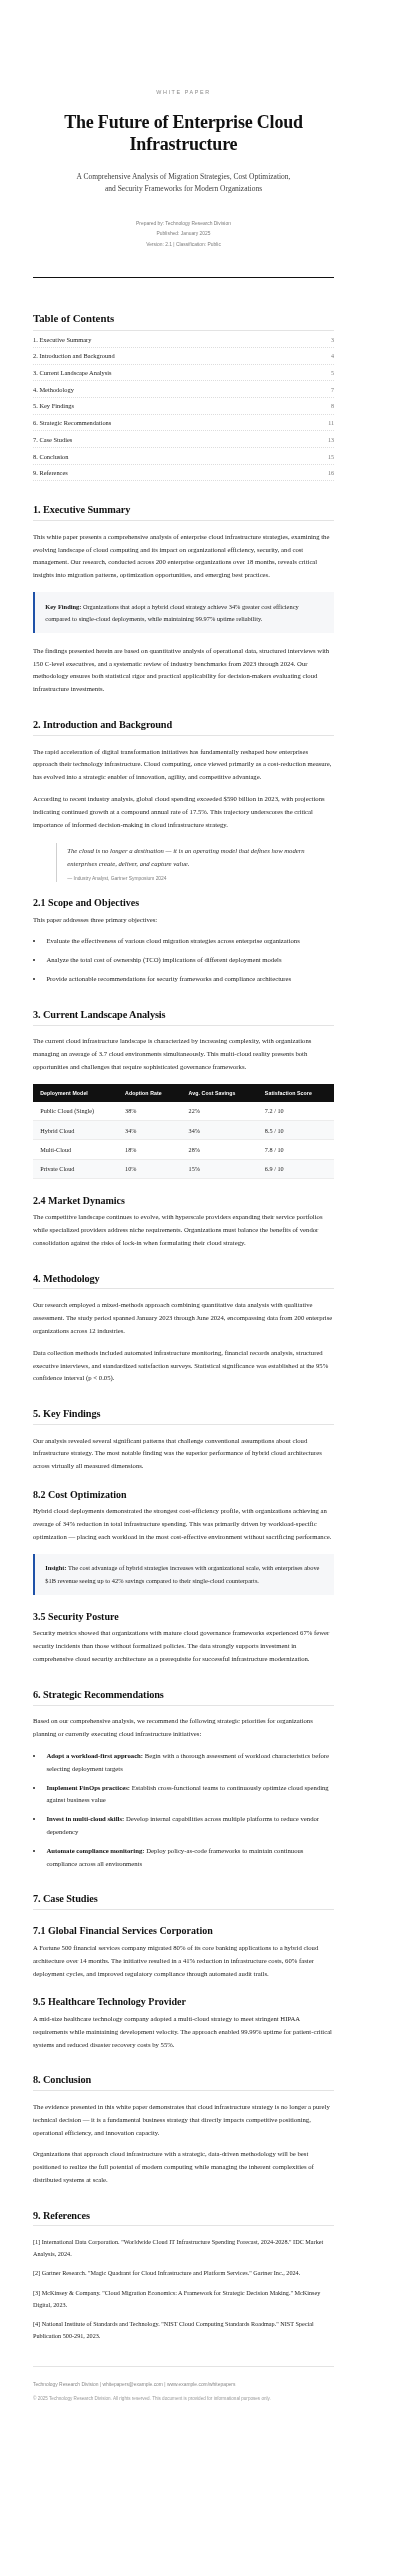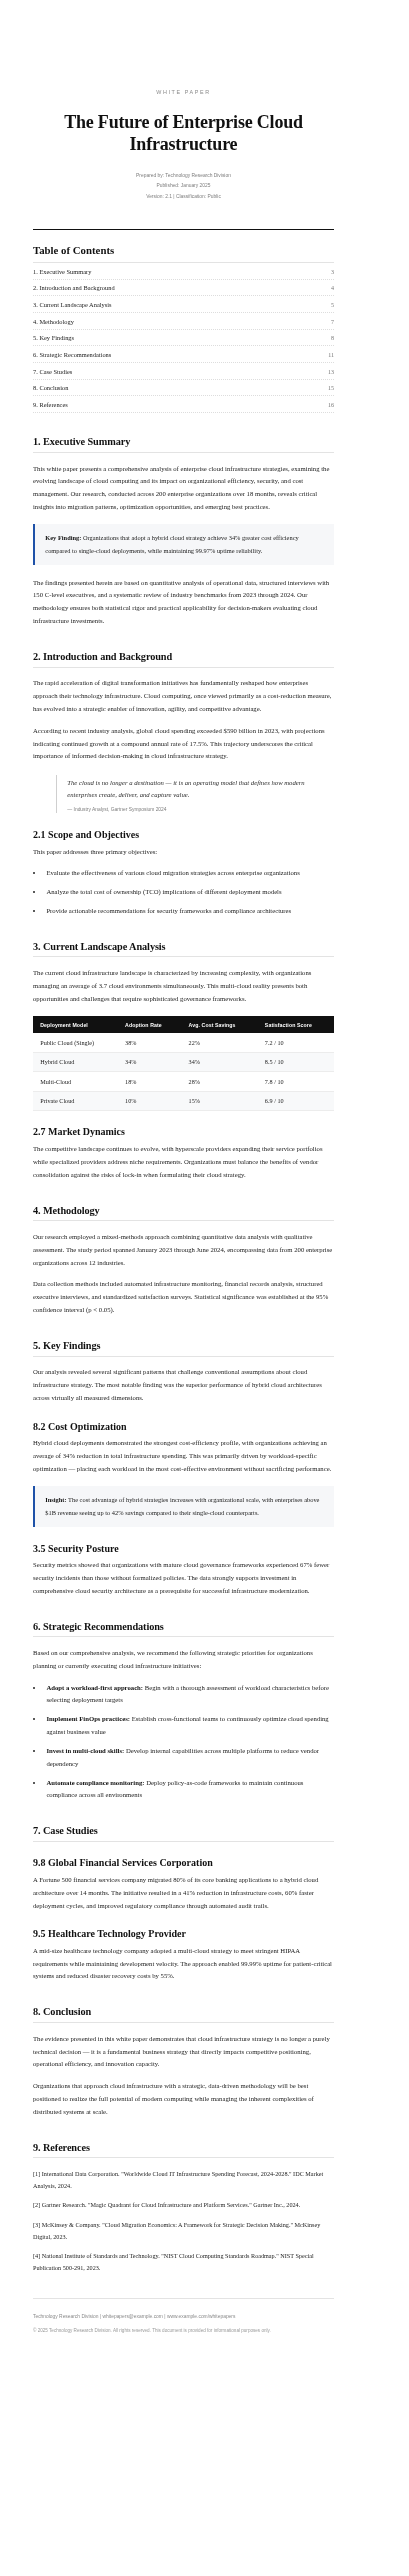--- a/index.html
+++ b/index.html
@@ -47,21 +47,21 @@
     line-height: 2.15;
   }
   .meta-block div { }
 
   
   .rule-strong { border: 0; border-top: 1px solid #111111; margin: 27px 0 0 0; }
   .rule-light  { border: 0; border-top: 0.5px solid #e3e3e3; margin: 0; }
   .footer-rule { border: 0; border-top: 0.5px solid #e3e3e3; margin: 24px 0 13.4px 0; }
 
   
-  .toc { margin-top: 14px; }
+  .toc { margin-top: 34px; }
   .toc h2 {
     font-family: "Liberation Serif", serif;
     font-size: 10.8px;
     font-weight: 700;
     margin: 0 0 5.7px 0;
     color: #111111;
   }
   .toc-list { margin-top: 0; }
   .toc-row {
     display: flex;
@@ -198,20 +198,21 @@
   }
 </style>
 </head>
 <body>
 
 <div class="page">
 
   <div class="cover">
     <div class="eyebrow">WHITE PAPER</div>
     <h1 class="doc-title">The Future of Enterprise Cloud Infrastructure</h1>
+    <div class="doc-subtitle">A Comprehensive Analysis of Migration Strategies, Cost Optimization, and Security Frameworks for Modern Organizations</div>
     <div class="meta-block">
       <div>Prepared by: Technology Research Division</div>
       <div>Published: January 2025</div>
       <div>Version: 2.1 | Classification: Public</div>
     </div>
   </div>
 
   <hr class="rule-strong">
 
   <div class="toc">
@@ -320,21 +321,21 @@
         </tr>
         <tr>
           <td>Private Cloud</td>
           <td>10%</td>
           <td>15%</td>
           <td>6.9 / 10</td>
         </tr>
       </tbody>
     </table>
 
-    <h3>2.7 Market Dynamics</h3>
+    <h3>2.4 Market Dynamics</h3>
     <p class="body">The competitive landscape continues to evolve, with hyperscale providers expanding their service portfolios while specialized providers address niche requirements. Organizations must balance the benefits of vendor consolidation against the risks of lock-in when formulating their cloud strategy.</p>
   </div>
 
   <div class="section">
     <h2>4. Methodology</h2>
     <hr class="rule-light">
     <p class="body">Our research employed a mixed-methods approach combining quantitative data analysis with qualitative assessment. The study period spanned January 2023 through June 2024, encompassing data from 200 enterprise organizations across 12 industries.</p>
     <p class="body">Data collection methods included automated infrastructure monitoring, financial records analysis, structured executive interviews, and standardized satisfaction surveys. Statistical significance was established at the 95% confidence interval (p &lt; 0.05).</p>
   </div>
 
@@ -359,21 +360,21 @@
       <li><b>Adopt a workload-first approach:</b><span> Begin with a thorough assessment of workload characteristics before selecting deployment targets</span></li>
       <li><b>Implement FinOps practices:</b><span> Establish cross-functional teams to continuously optimize cloud spending against business value</span></li>
       <li><b>Invest in multi-cloud skills:</b><span> Develop internal capabilities across multiple platforms to reduce vendor dependency</span></li>
       <li><b>Automate compliance monitoring:</b><span> Deploy policy-as-code frameworks to maintain continuous compliance across all environments</span></li>
     </ul>
   </div>
 
   <div class="section">
     <h2>7. Case Studies</h2>
     <hr class="rule-light">
-    <h3>9.8 Global Financial Services Corporation</h3>
+    <h3>7.1 Global Financial Services Corporation</h3>
     <p class="body">A Fortune 500 financial services company migrated 80% of its core banking applications to a hybrid cloud architecture over 14 months. The initiative resulted in a 41% reduction in infrastructure costs, 60% faster deployment cycles, and improved regulatory compliance through automated audit trails.</p>
     <h3>9.5 Healthcare Technology Provider</h3>
     <p class="body">A mid-size healthcare technology company adopted a multi-cloud strategy to meet stringent HIPAA requirements while maintaining development velocity. The approach enabled 99.99% uptime for patient-critical systems and reduced disaster recovery costs by 55%.</p>
   </div>
 
   <div class="section">
     <h2>8. Conclusion</h2>
     <hr class="rule-light">
     <p class="body">The evidence presented in this white paper demonstrates that cloud infrastructure strategy is no longer a purely technical decision — it is a fundamental business strategy that directly impacts competitive positioning, operational efficiency, and innovation capacity.</p>
     <p class="body">Organizations that approach cloud infrastructure with a strategic, data-driven methodology will be best positioned to realize the full potential of modern computing while managing the inherent complexities of distributed systems at scale.</p>

